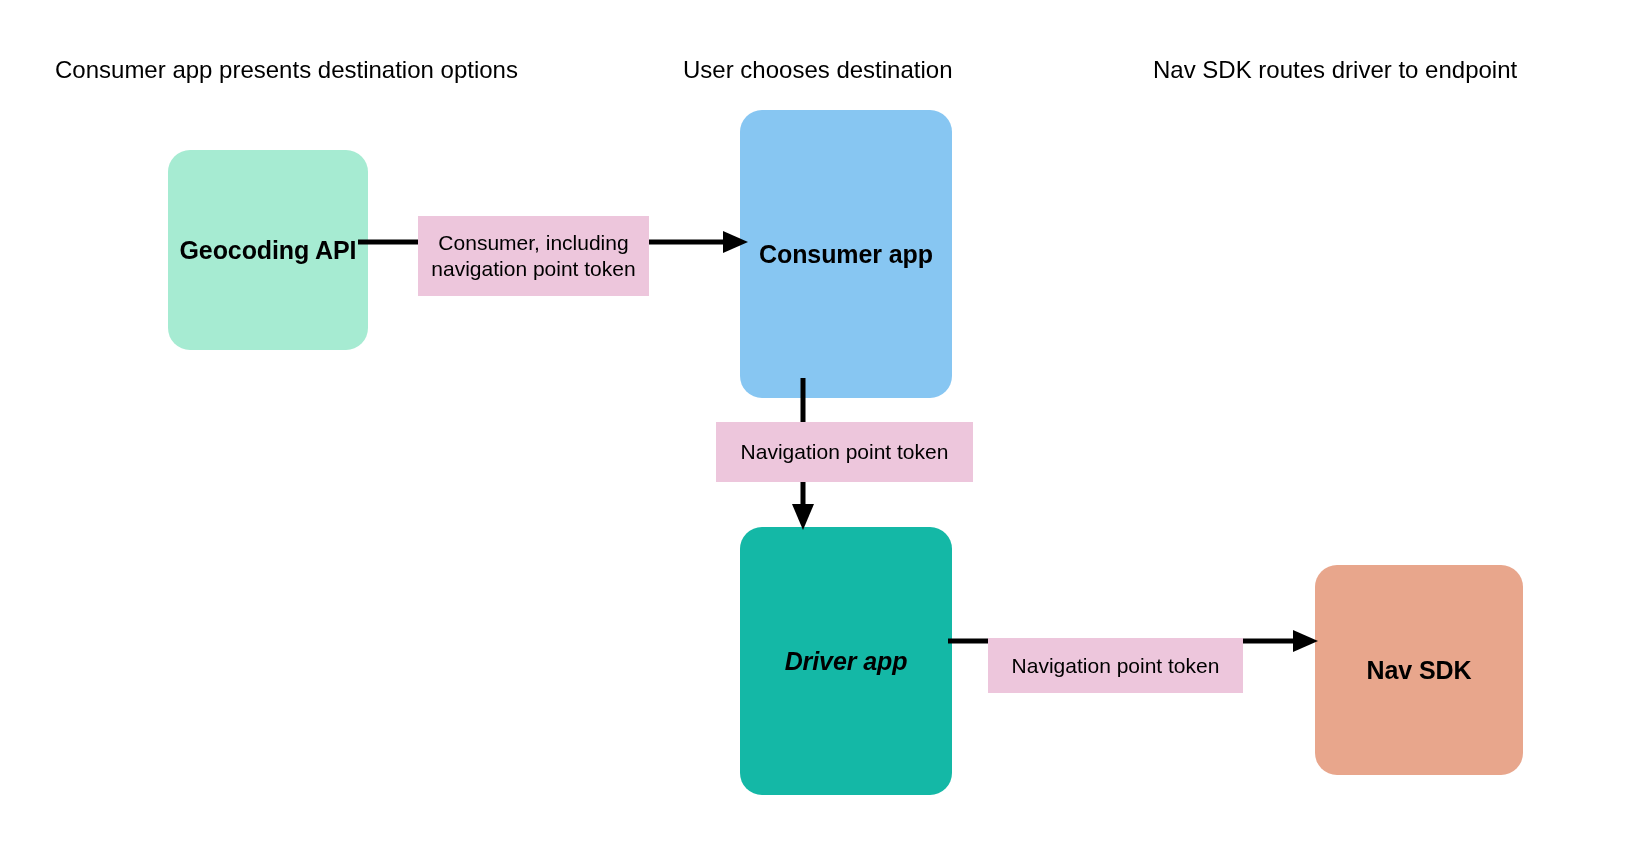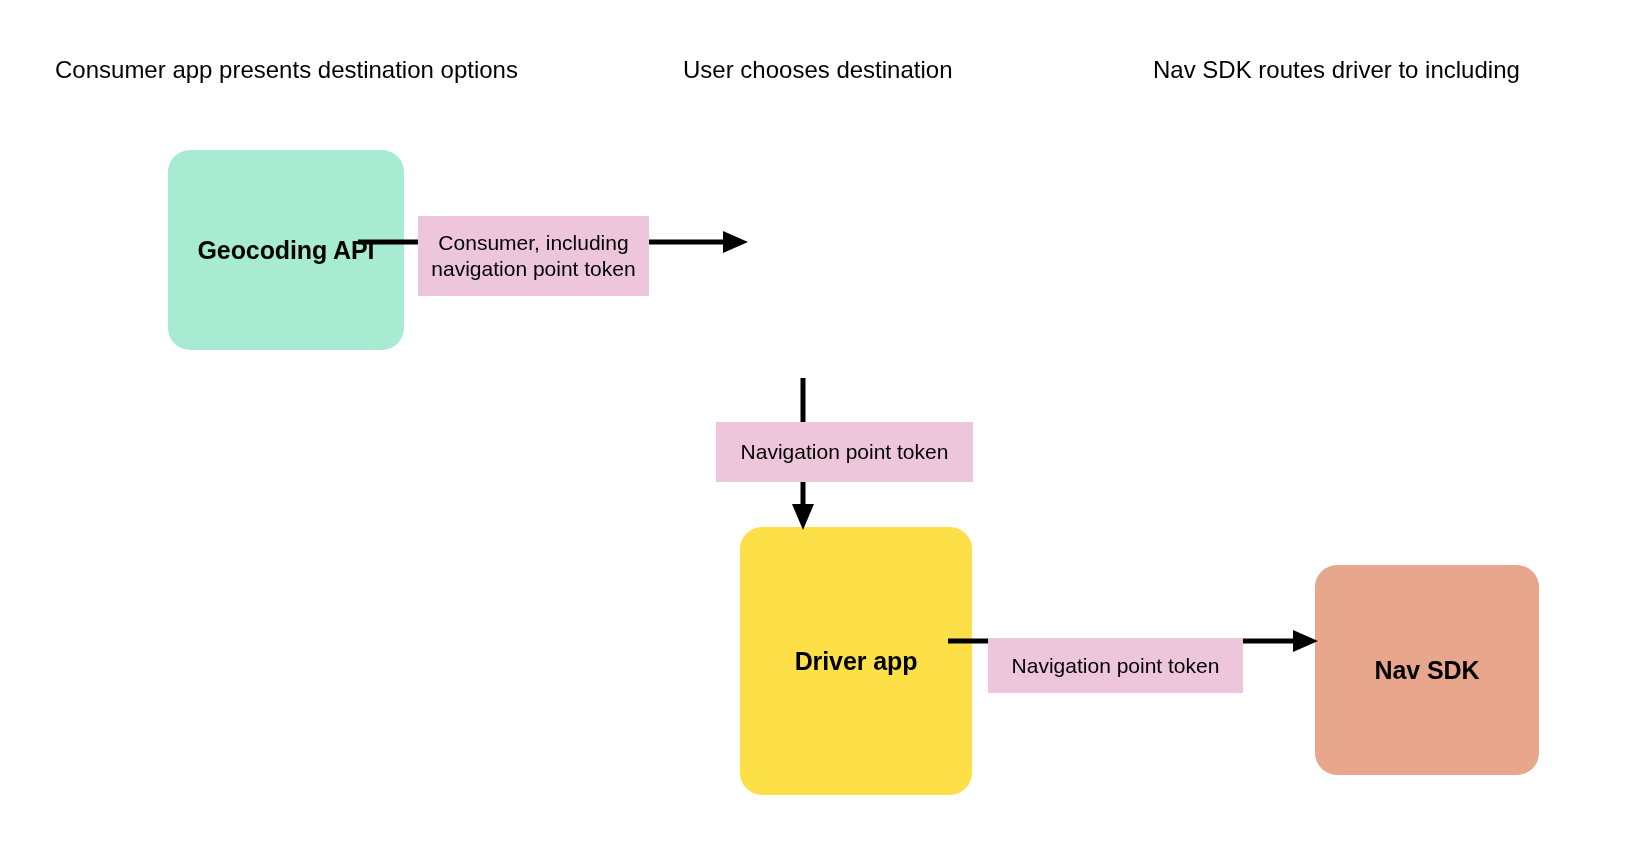--- a/index.html
+++ b/index.html
@@ -68,21 +68,21 @@
 </style>
 </head>
 <body>
 
 <div id="canvas">
 
   <div class="col-header" style="left:55px; top:56px;">Consumer app presents destination options</div>
 
   <div class="col-header" style="left:670px; top:56px;margin-left:13px;">User chooses destination</div>
 
-  <div class="col-header" style="left:1153px; top:56px;">Nav SDK routes driver to including</div>
+  <div class="col-header" style="left:1153px; top:56px;">Nav SDK routes driver to endpoint</div>
 
   <div class="connector" style="left:358px; top:228px; width:390px; height:28px;">
     <svg width="390" height="28" viewBox="0 0 390 28">
       <line x1="0" y1="14" x2="372" y2="14" stroke="#000000" stroke-width="5"></line>
       <polygon points="390,14 365,3 365,25" fill="#000000"></polygon>
     </svg>
   </div>
 
   <div class="connector" style="left:789px; top:378px; width:28px; height:152px;">
     <svg width="28" height="152" viewBox="0 0 28 152">
@@ -91,30 +91,33 @@
     </svg>
   </div>
 
   <div class="connector" style="left:948px; top:627px; width:370px; height:28px;">
     <svg width="370" height="28" viewBox="0 0 370 28">
       <line x1="0" y1="14" x2="352" y2="14" stroke="#000000" stroke-width="5"></line>
       <polygon points="370,14 345,3 345,25" fill="#000000"></polygon>
     </svg>
   </div>
 
-  <div class="node" style="left:168px; top:150px; width:236px; height:200px; background:#a6ebd2;">
+  <div class="node" style="left:168px; top:150px; width:200px; height:200px; background:#a6ebd2;">
     <span class="node-label">Geocoding API</span>
   </div>
 
+  <div class="node" style="left:740px; top:110px; width:212px; height:288px; background:#87c6f2;">
+    <span class="node-label">Consumer app</span>
+  </div>
 
-  <div class="node" style="left:740px; top:527px; width:232px; height:268px; background:#fde047;">
+  <div class="node" style="left:740px; top:527px; width:212px; height:268px; background:#14b8a6;font-style:italic;">
     <span class="node-label">Driver app</span>
   </div>
 
-  <div class="node" style="left:1315px; top:565px; width:224px; height:210px; background:#e8a68c;">
+  <div class="node" style="left:1315px; top:565px; width:208px; height:210px; background:#e8a68c;">
     <span class="node-label">Nav SDK</span>
   </div>
 
   <div class="edge-label" style="left:418px; top:216px; width:231px; height:80px; background:#edc6dc;">
     <span class="edge-label-text">Consumer, including navigation point token</span>
   </div>
 
   <div class="edge-label" style="left:716px; top:422px; width:257px; height:60px; background:#edc6dc;">
     <span class="edge-label-text">Navigation point token</span>
   </div>

